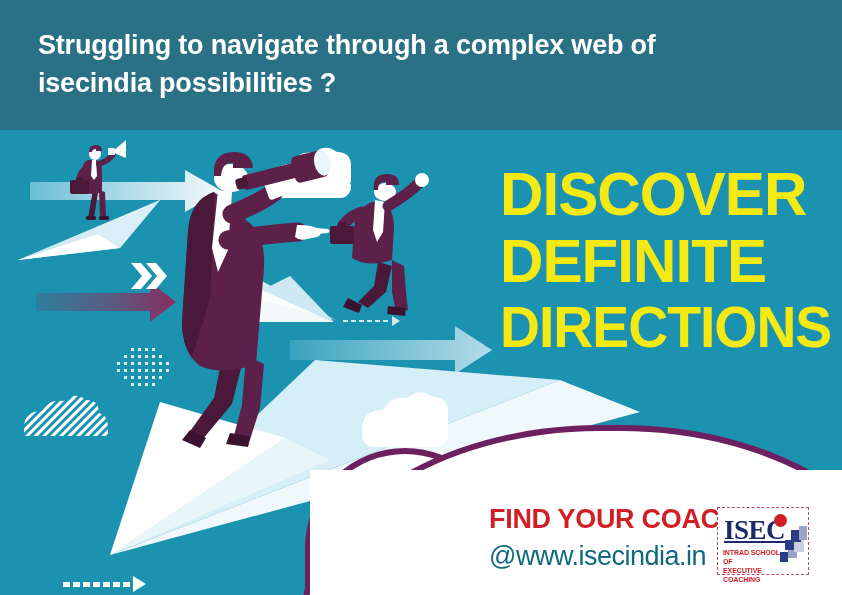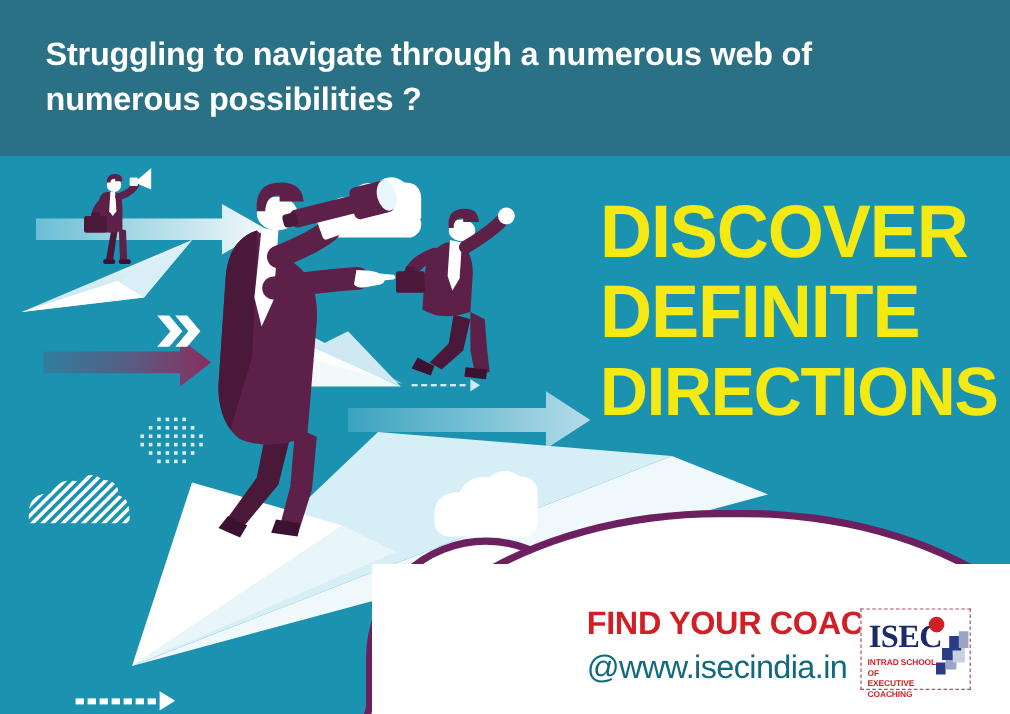--- a/index.html
+++ b/index.html
@@ -146,20 +146,21 @@
   }
   .logo-isec {
     position: absolute;
     left: 6px; top: 8px;
     color: #1b2a6b;
     font-family: "Liberation Serif", serif;
     font-weight: bold;
     font-size: 27px;
     line-height: 28px;
     letter-spacing: -0.5px;
+    text-decoration: underline;
   }
   .logo-tag {
     position: absolute;
     left: 5px; top: 40px;
     width: 66px;
     color: #d21f26;
     font-family: "Liberation Sans Narrow", "Liberation Sans", sans-serif;
     font-weight: bold;
     font-size: 7px;
     line-height: 9px;
@@ -412,22 +413,22 @@
 
         <path d="M362,82 q-16,6 -20,16" stroke="#5d2048" stroke-width="11" fill="none" stroke-linecap="round"></path>
         <rect x="330" y="96" width="24" height="18" rx="2" fill="#4a1839"></rect>
         <rect x="338" y="92" width="8" height="5" rx="1" fill="#4a1839"></rect>
       </g>
     </svg>
   </div>
 
   <div class="header-band">
     <div class="headline">
-      <div>Struggling to navigate through a numerous web of</div>
-      <div>numerous possibilities ?</div>
+      <div>Struggling to navigate through a complex web of</div>
+      <div>isecindia possibilities ?</div>
     </div>
   </div>
 
   <div class="big-title">
     <div class="tl-1">DISCOVER</div>
     <div class="tl-2">DEFINITE</div>
     <div class="tl-3">DIRECTIONS</div>
   </div>
 
   <div class="bottom-cloud-bump"></div>

